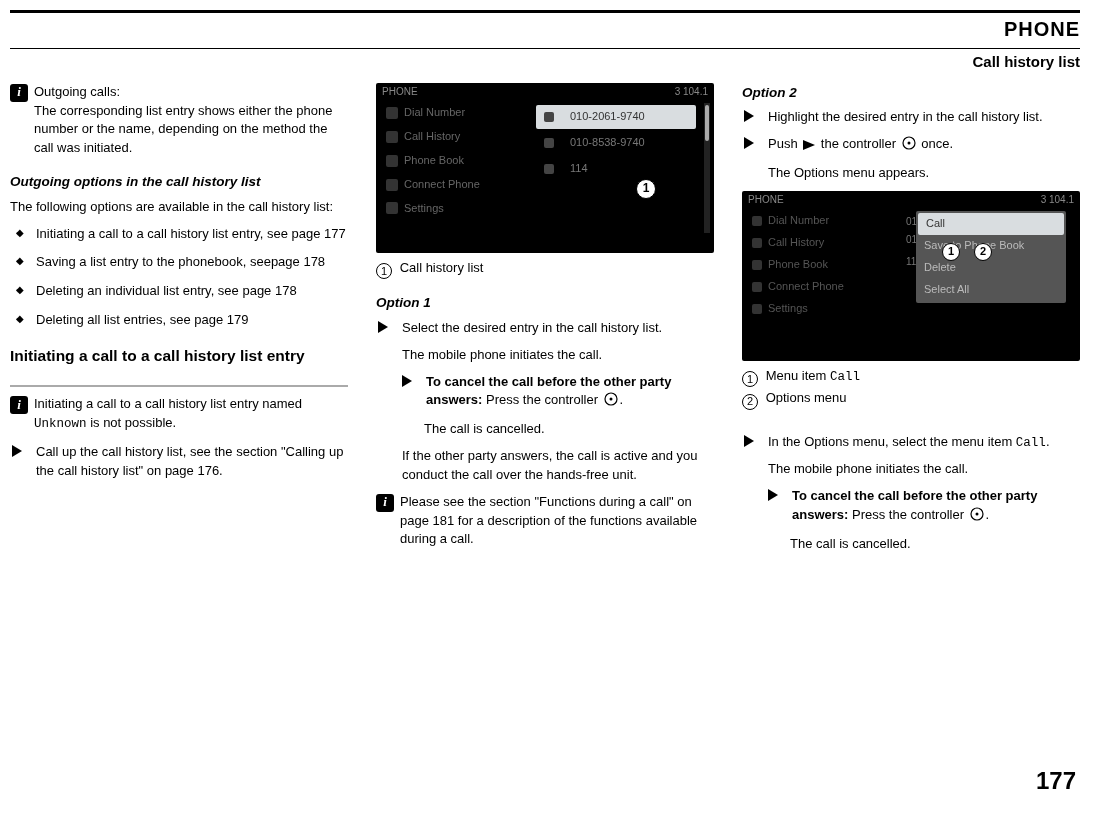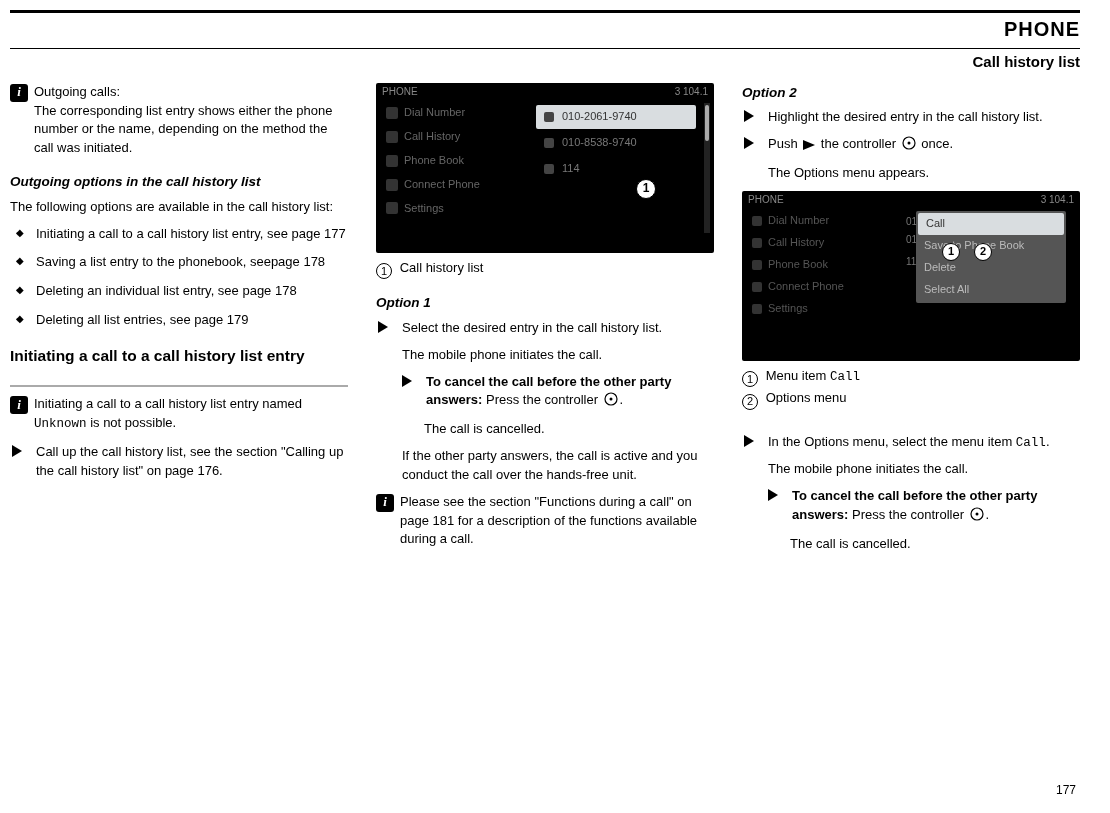--- a/index.html
+++ b/index.html
@@ -166,21 +166,21 @@
   }
   .ss-right {
     position: absolute;
     left: 160px;
     right: 18px;
     top: 22px;
   }
   .ss-entry {
     display: flex;
     align-items: center;
-    gap: 8px;
+    gap: 16px;
     padding: 4px 8px;
     color: #777;
     margin-bottom: 2px;
     position: relative;
   }
   .ss-entry.sel {
     background: #d9dde0;
     color: #333;
     border-radius: 2px;
   }
@@ -229,22 +229,22 @@
     z-index:2;
   }
   .indent { padding-left: 26px; }
   .indent2 { padding-left: 48px; }
   .mono { font-family: "Courier New", monospace; font-size: 12.5px; }
   .legend-line { margin-bottom: 2px; }
   .pagenum {
     position: absolute;
     right: 34px;
     bottom: 14px;
-    font-weight: normal;
-    font-size: 12px;
+    font-weight: bold;
+    font-size: 24px;
   }
   .ss2 .popup {
     position:absolute;
     right:14px; top:20px;
     width:150px;
     background:#555;
     border-radius:2px;
     padding:2px 0;
     color:#ddd;
     font-size:11px;

